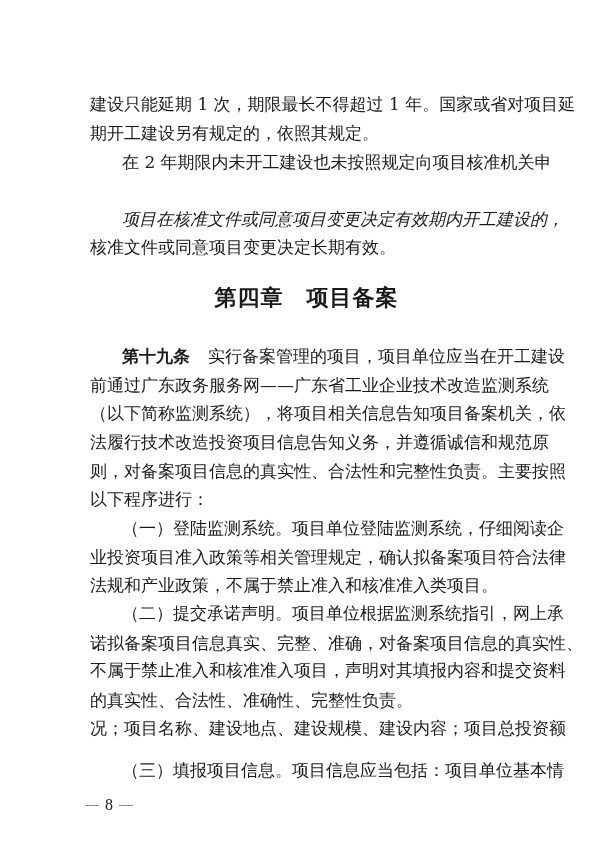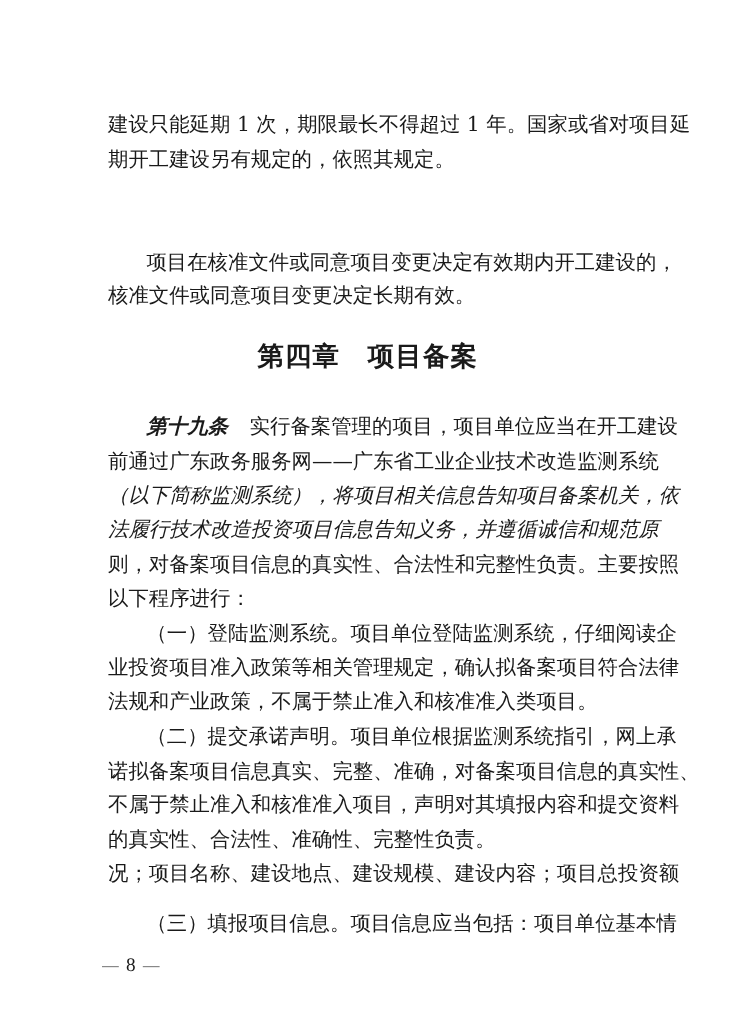--- a/index.html
+++ b/index.html
@@ -47,21 +47,20 @@
       text-align: center;
       font-family: "DejaVu Sans", "Liberation Sans", sans-serif;
       font-weight: bold;
       font-size: 22px;
       line-height: 20px;
       letter-spacing: 1px;
     }
     .article-label {
       font-family: "DejaVu Sans", "Liberation Sans", sans-serif;
       font-weight: bold;
-      font-style: italic;
     }
     .page-number {
       position: absolute;
       left: 85px;
       top: 796px;
       font-family: "Liberation Serif", "DejaVu Serif", serif;
       font-size: 16px;
       color: #1a1a1a;
       display: flex;
       align-items: center;
@@ -74,31 +73,32 @@
       background: #888888;
     }
   </style>
 </head>
 <body>
 
 <div class="page">
 
   <div class="line" style="top:94px;">建设只能延期 1 次，期限最长不得超过 1 年。国家或省对项目延</div>
   <div class="line last" style="top:123px;">期开工建设另有规定的，依照其规定。</div>
-  <div class="line indent" style="top:209px;">项目在核准文件或同意项目变更决定有效期内开工建设的，</div>
+  <div class="line indent" style="top:152px;">在 2 年期限内未开工建设也未按照规定向项目核准机关申</div>
+  <div class="line indent" style="top:209px;font-style:italic;">项目在核准文件或同意项目变更决定有效期内开工建设的，</div>
   <div class="line last" style="top:237px;">核准文件或同意项目变更决定长期有效。</div>
 
   <div class="heading" style="top:288px;">第四章　项目备案</div>
 
   <div class="line indent" style="top:346px;">
     <span class="article-label">第十九条</span><span style="display:inline-block;width:18px;"></span><span>实行备案管理的项目，项目单位应当在开工建设</span>
   </div>
   <div class="line" style="top:375px;">前通过广东政务服务网——广东省工业企业技术改造监测系统</div>
-  <div class="line" style="top:403px;font-style:italic;">（以下简称监测系统），将项目相关信息告知项目备案机关，依</div>
-  <div class="line" style="top:432px;font-style:italic;">法履行技术改造投资项目信息告知义务，并遵循诚信和规范原</div>
+  <div class="line" style="top:403px;">（以下简称监测系统），将项目相关信息告知项目备案机关，依</div>
+  <div class="line" style="top:432px;">法履行技术改造投资项目信息告知义务，并遵循诚信和规范原</div>
   <div class="line" style="top:461px;">则，对备案项目信息的真实性、合法性和完整性负责。主要按照</div>
   <div class="line last" style="top:489px;">以下程序进行：</div>
 
   <div class="line indent" style="top:518px;">（一）登陆监测系统。项目单位登陆监测系统，仔细阅读企</div>
   <div class="line" style="top:547px;">业投资项目准入政策等相关管理规定，确认拟备案项目符合法律</div>
   <div class="line last" style="top:575px;">法规和产业政策，不属于禁止准入和核准准入类项目。</div>
 
   <div class="line indent" style="top:604px;font-family:Liberation Serif, serif;">（二）提交承诺声明。项目单位根据监测系统指引，网上承</div>
   <div class="line" style="top:633px;">诺拟备案项目信息真实、完整、准确，对备案项目信息的真实性、</div>
   <div class="line" style="top:661px;font-family:Liberation Serif, serif;">不属于禁止准入和核准准入项目，声明对其填报内容和提交资料</div>

